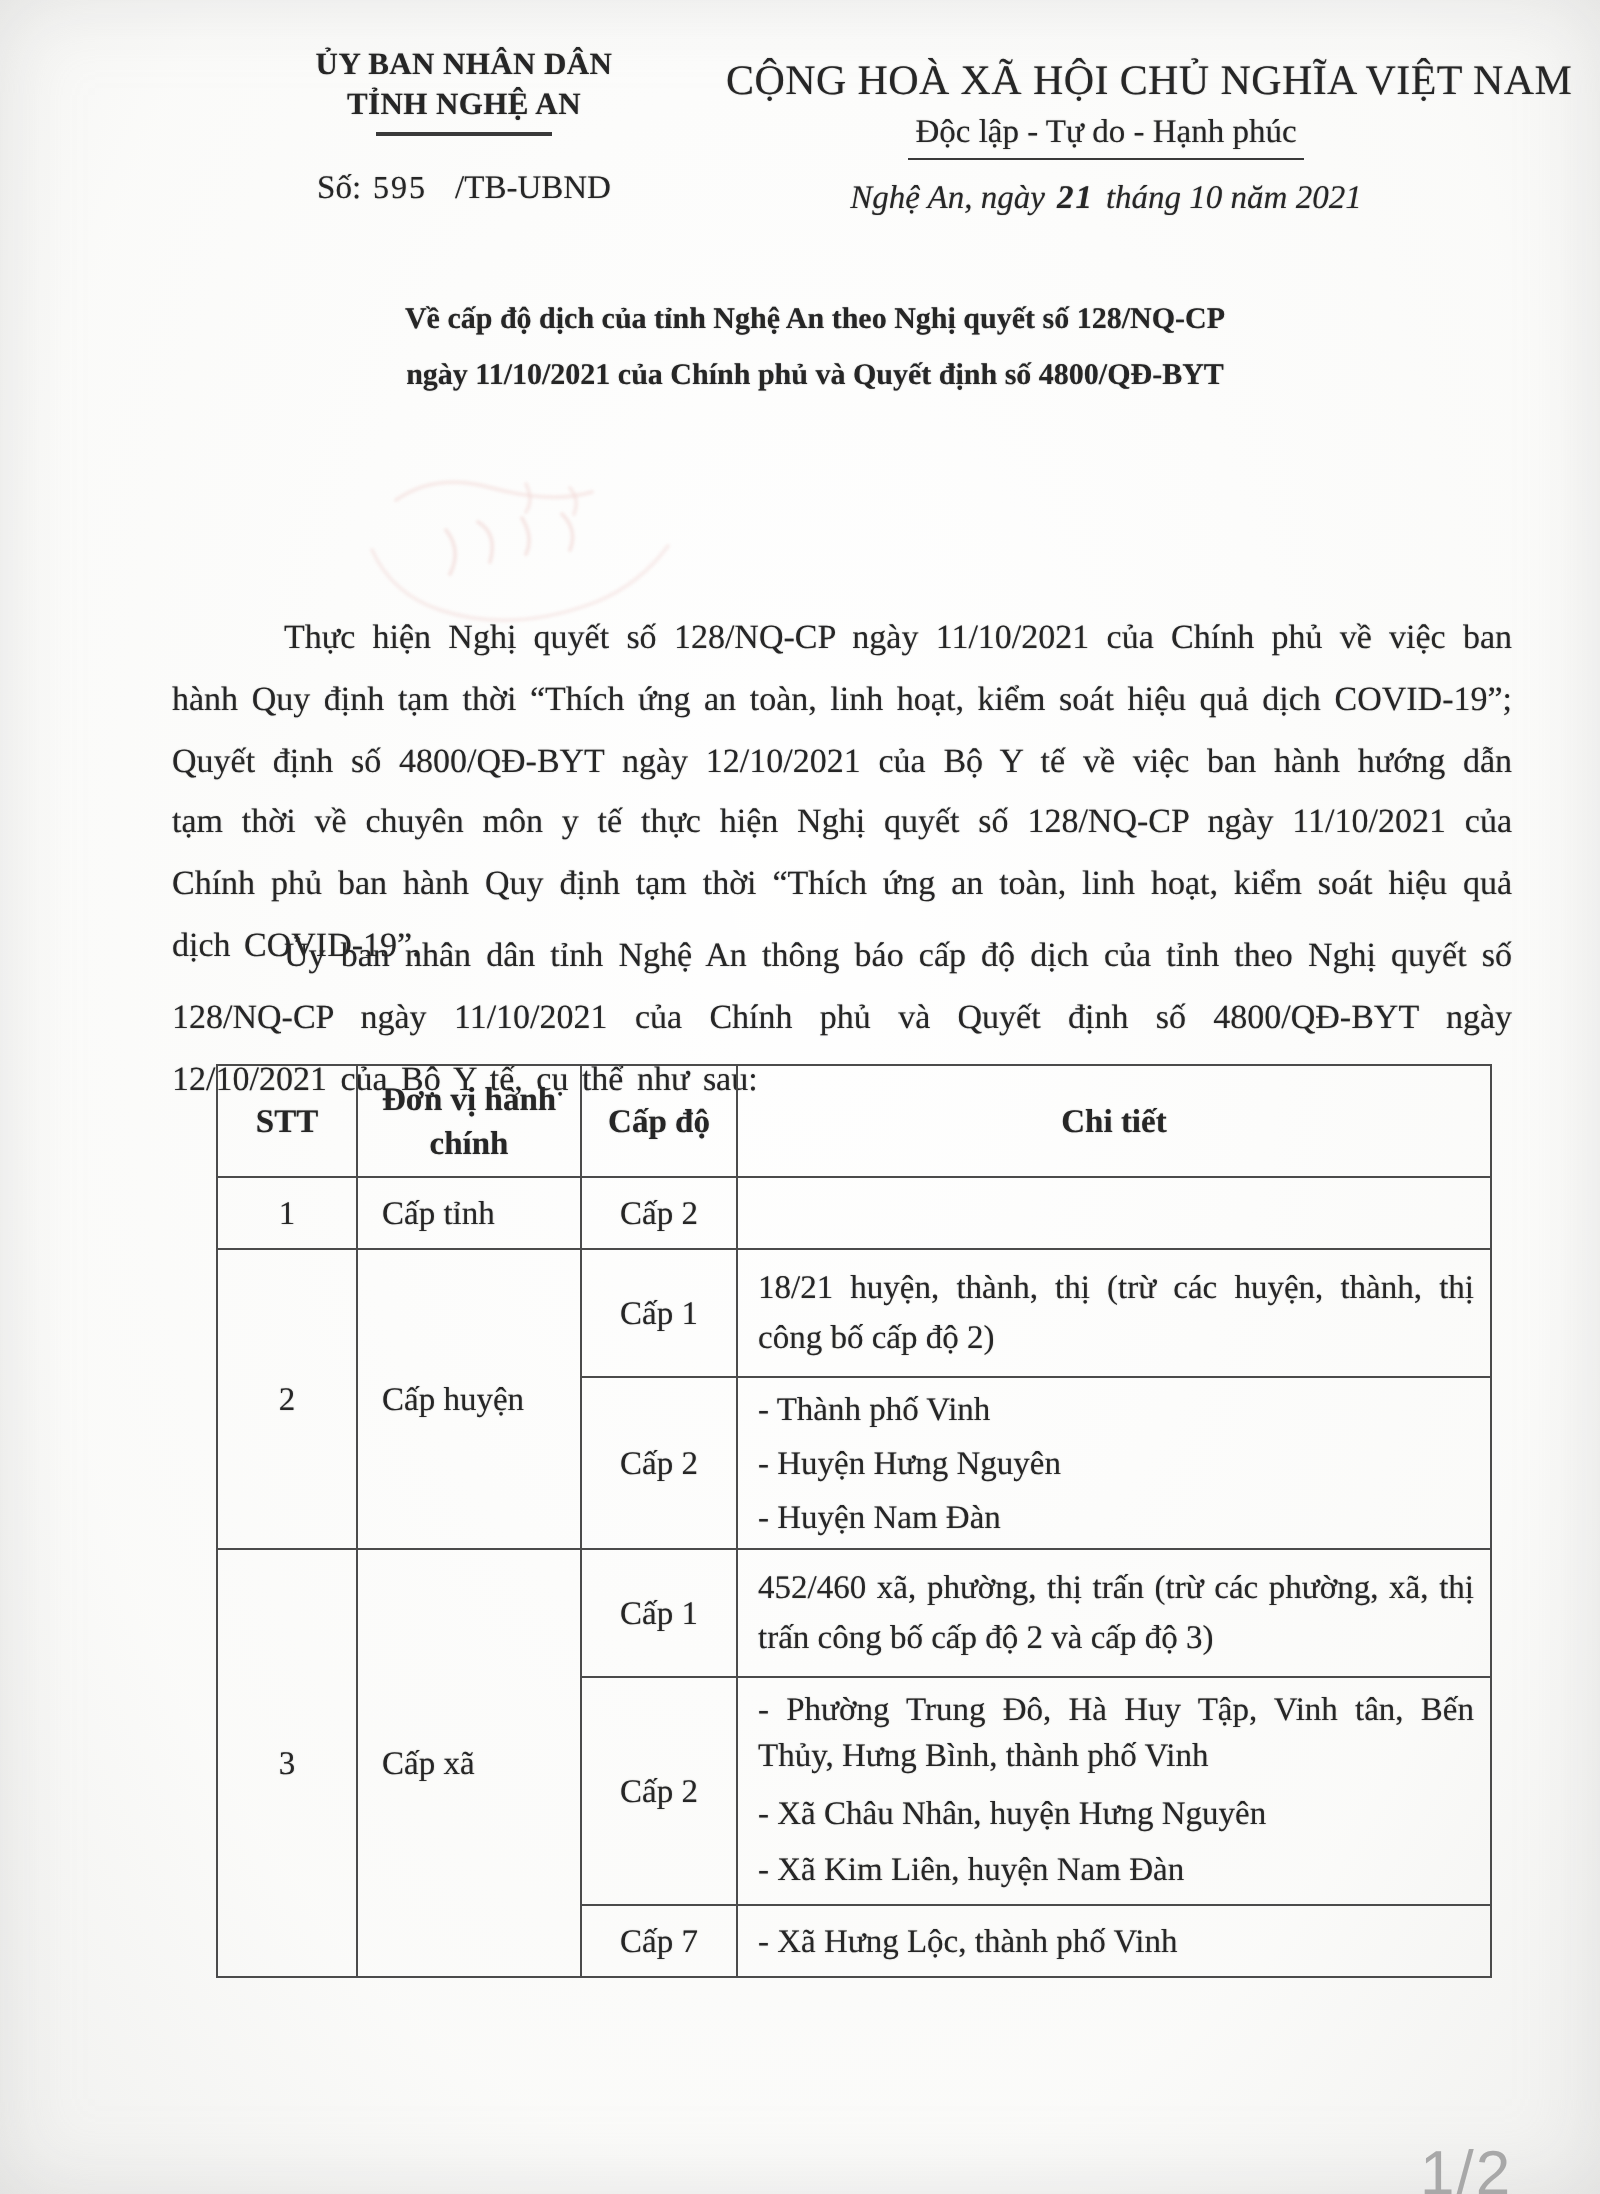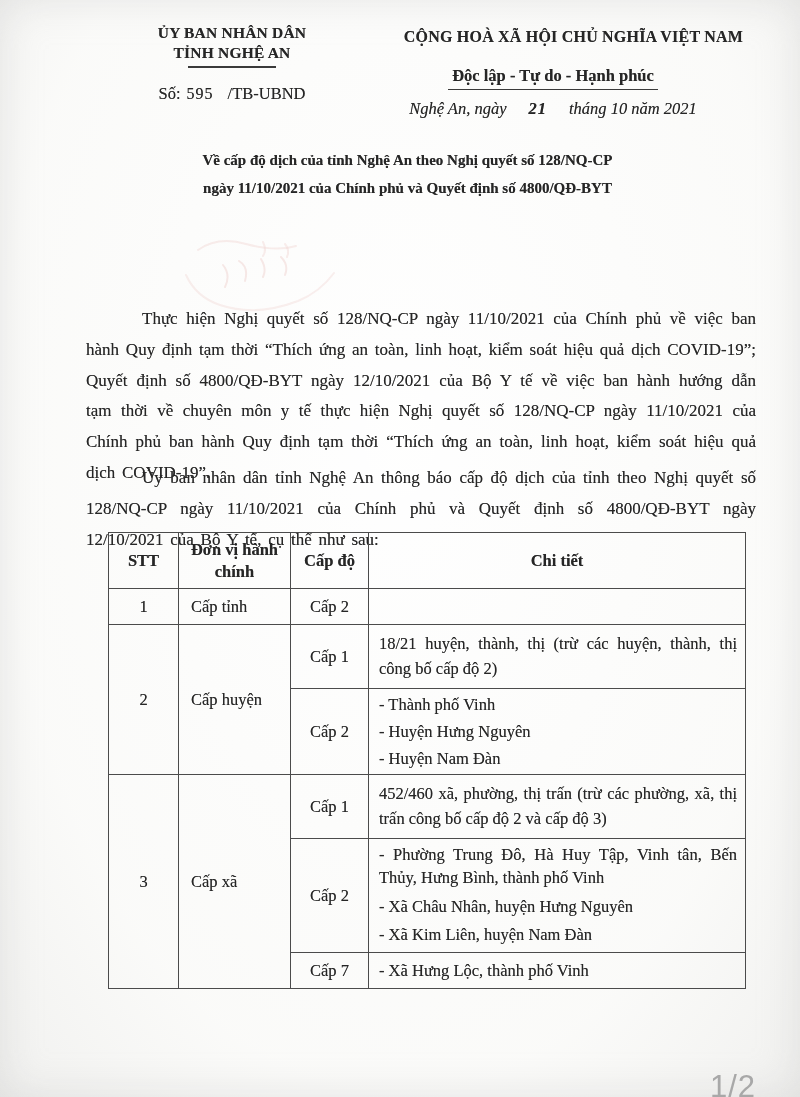--- a/index.html
+++ b/index.html
@@ -18,25 +18,25 @@
     text-shadow:0 0 0.6px rgba(45,45,45,0.55);
   }
   
   .hdr-left{position:absolute;left:112px;top:24px;width:240px;text-align:center;}
   .hdr-left .org1{font-weight:bold;font-size:15.5px;letter-spacing:0.2px;}
   .hdr-left .org2{font-weight:bold;font-size:15.5px;letter-spacing:0.2px;margin-top:2px;}
   .hdr-left .org-underline{width:88px;height:1.6px;background:#3a3a3a;margin:4px auto 0 auto;}
   .doc-number{margin-top:16px;font-size:16.5px;text-align:center;white-space:nowrap;}
   .doc-number .num{display:inline-block;margin:0 14px 0 6px;font-size:16px;letter-spacing:1px;}
   .hdr-right{position:absolute;left:363px;top:28px;width:380px;text-align:center;}
-  .hdr-right .motto1{font-weight:bold;font-size:16px;white-space:nowrap;letter-spacing:0.2px;text-align:right;}
-  .hdr-right .motto2{display:inline-block;font-weight:bold;font-size:16.5px;margin-top:20px;
+  .hdr-right .motto1{font-weight:normal;font-size:21px;white-space:nowrap;letter-spacing:0.2px;text-align:right;}
+  .hdr-right .motto2{display:inline-block;font-weight:normal;font-size:16.5px;margin-top:3px;
       padding:0 4px 3px 4px;border-bottom:1.7px solid #3a3a3a;}
   .hdr-right .dateline{margin-top:9px;font-style:italic;font-size:16.5px;white-space:nowrap;}
-  .hdr-right .dateline .day{font-weight:bold;margin:0 22px;letter-spacing:1px;}
+  .hdr-right .dateline .day{font-weight:bold;margin:0 6px;letter-spacing:1px;}
   
   .title{position:absolute;left:80px;top:147px;width:655px;text-align:center;font-weight:bold;}
   .title .t-head{font-size:18px;letter-spacing:0.6px;margin-bottom:9px;}
   .title .t-line{font-size:15px;line-height:27.5px;}
   .title .u{text-decoration:underline;text-underline-offset:3px;}
   .title .it{font-style:italic;}
   .title .sp{margin-right:5px;}
   
   .stamp{position:absolute;left:168px;top:230px;width:190px;height:95px;
       opacity:0.55;filter:blur(0.7px);pointer-events:none;}

